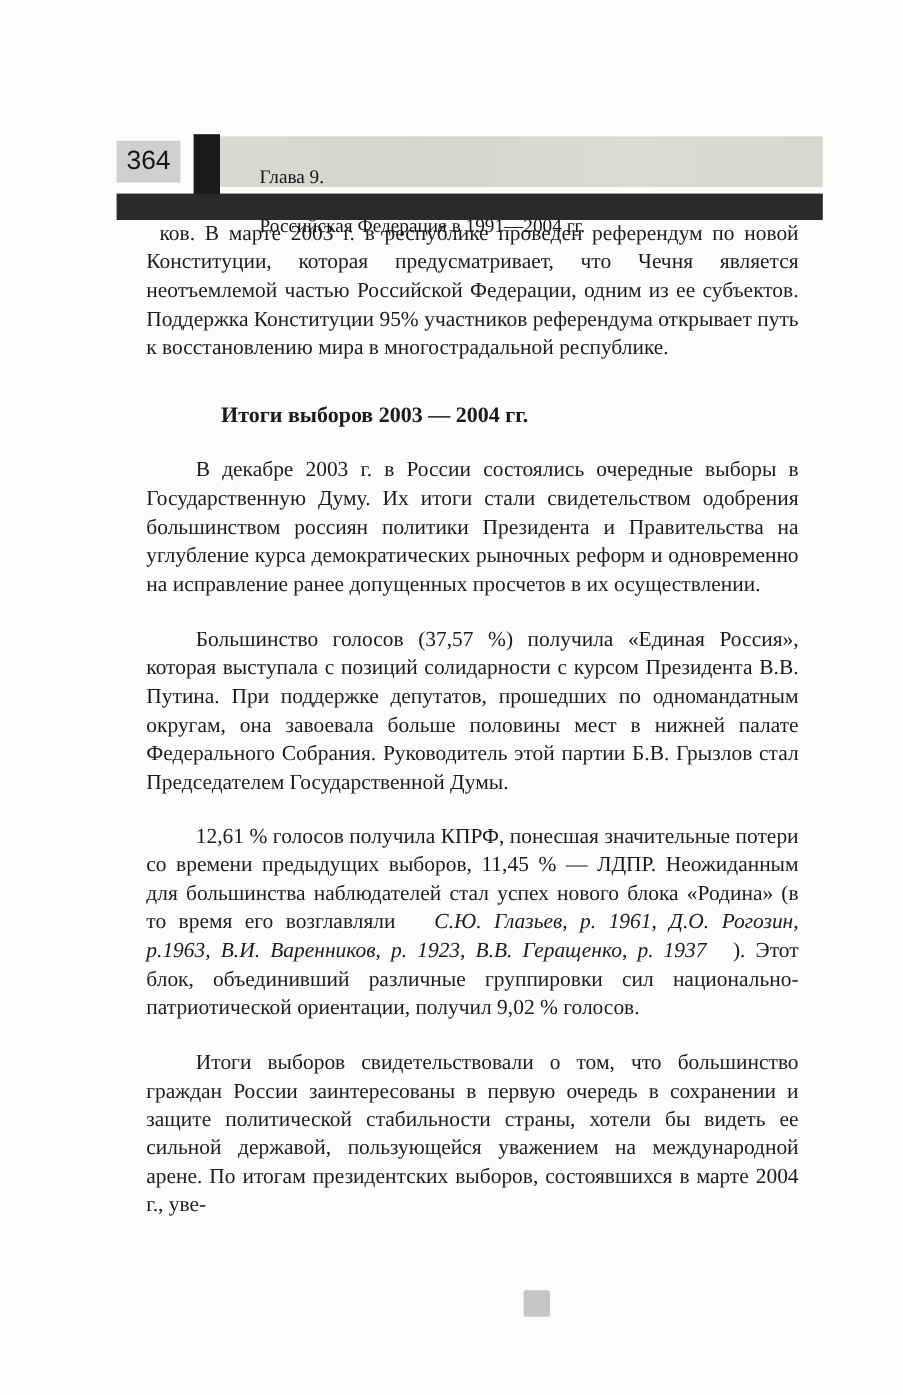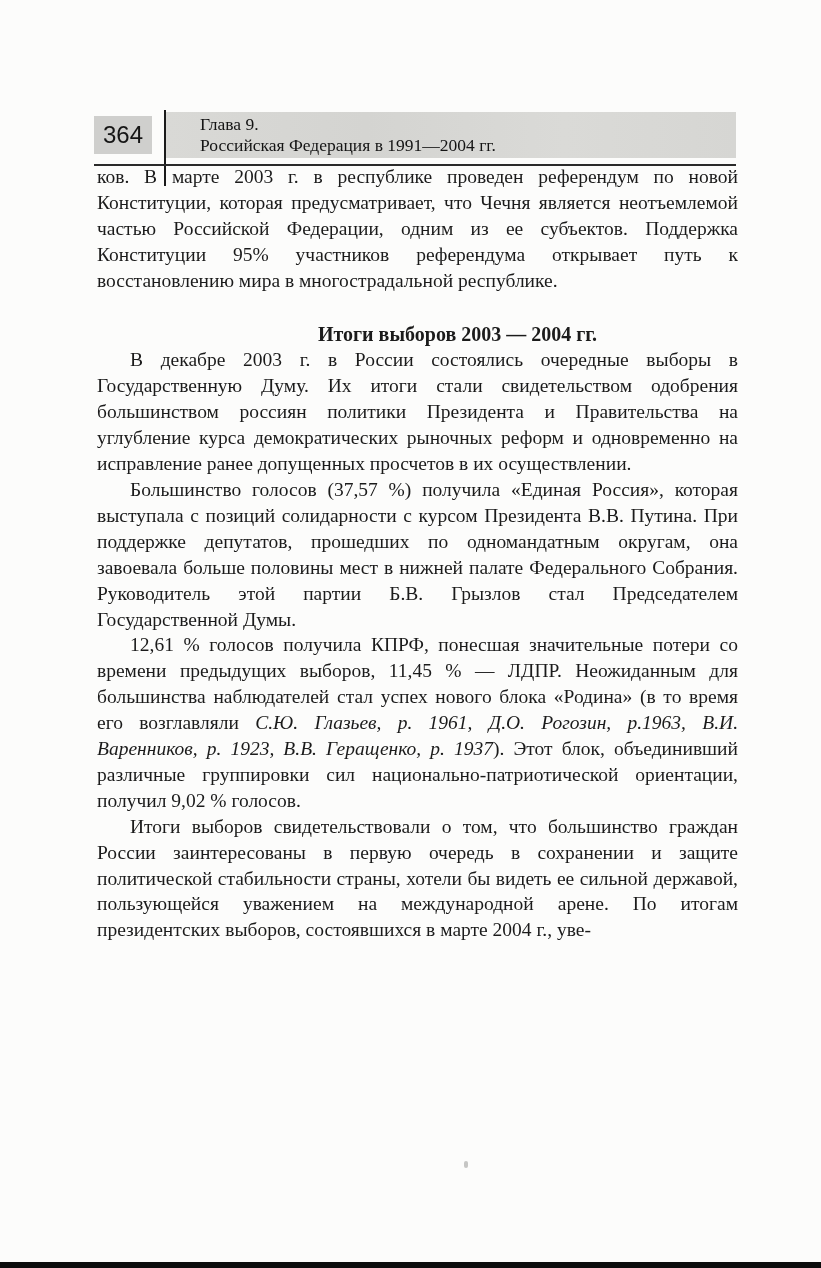--- a/index.html
+++ b/index.html
@@ -1,15 +1,15 @@
 <!DOCTYPE html>
 <html lang="ru"><head>
 <meta charset="utf-8">
 <style>
-  * { margin: 0; padding: 0; box-sizing: border-box; }
+  * { margin: 0; padding: 12px; box-sizing: border-box; }
   html, body { width: 821px; height: 1268px; }
   body {
     position: relative;
     width: 821px;
     height: 1268px;
     background: #fcfcfb;
     font-family: "Liberation Serif", "DejaVu Serif", serif;
     color: #1c1c1c;
     overflow: hidden;
   }
@@ -59,23 +59,23 @@
     width: 641px;
     font-size: 19.5px;
     line-height: 25.9px;
     text-align: justify;
     color: #1b1b1b;
   }
   .content-area p { text-indent: 33px; }
   .content-area p.no-indent { text-indent: 0; }
   .section-heading {
     font-weight: bold;
-    text-align: center;
+    text-align: left;
     padding-left: 80px;
-    margin-top: 28px;
+    margin-top: 12px;
     font-size: 20px;
   }
   .ital { font-style: italic; }
 
   
   .scan-artifact {
     position: absolute;
     left: 464px; top: 1161px;
     width: 4px; height: 7px;
     background: #c6c6c4;

